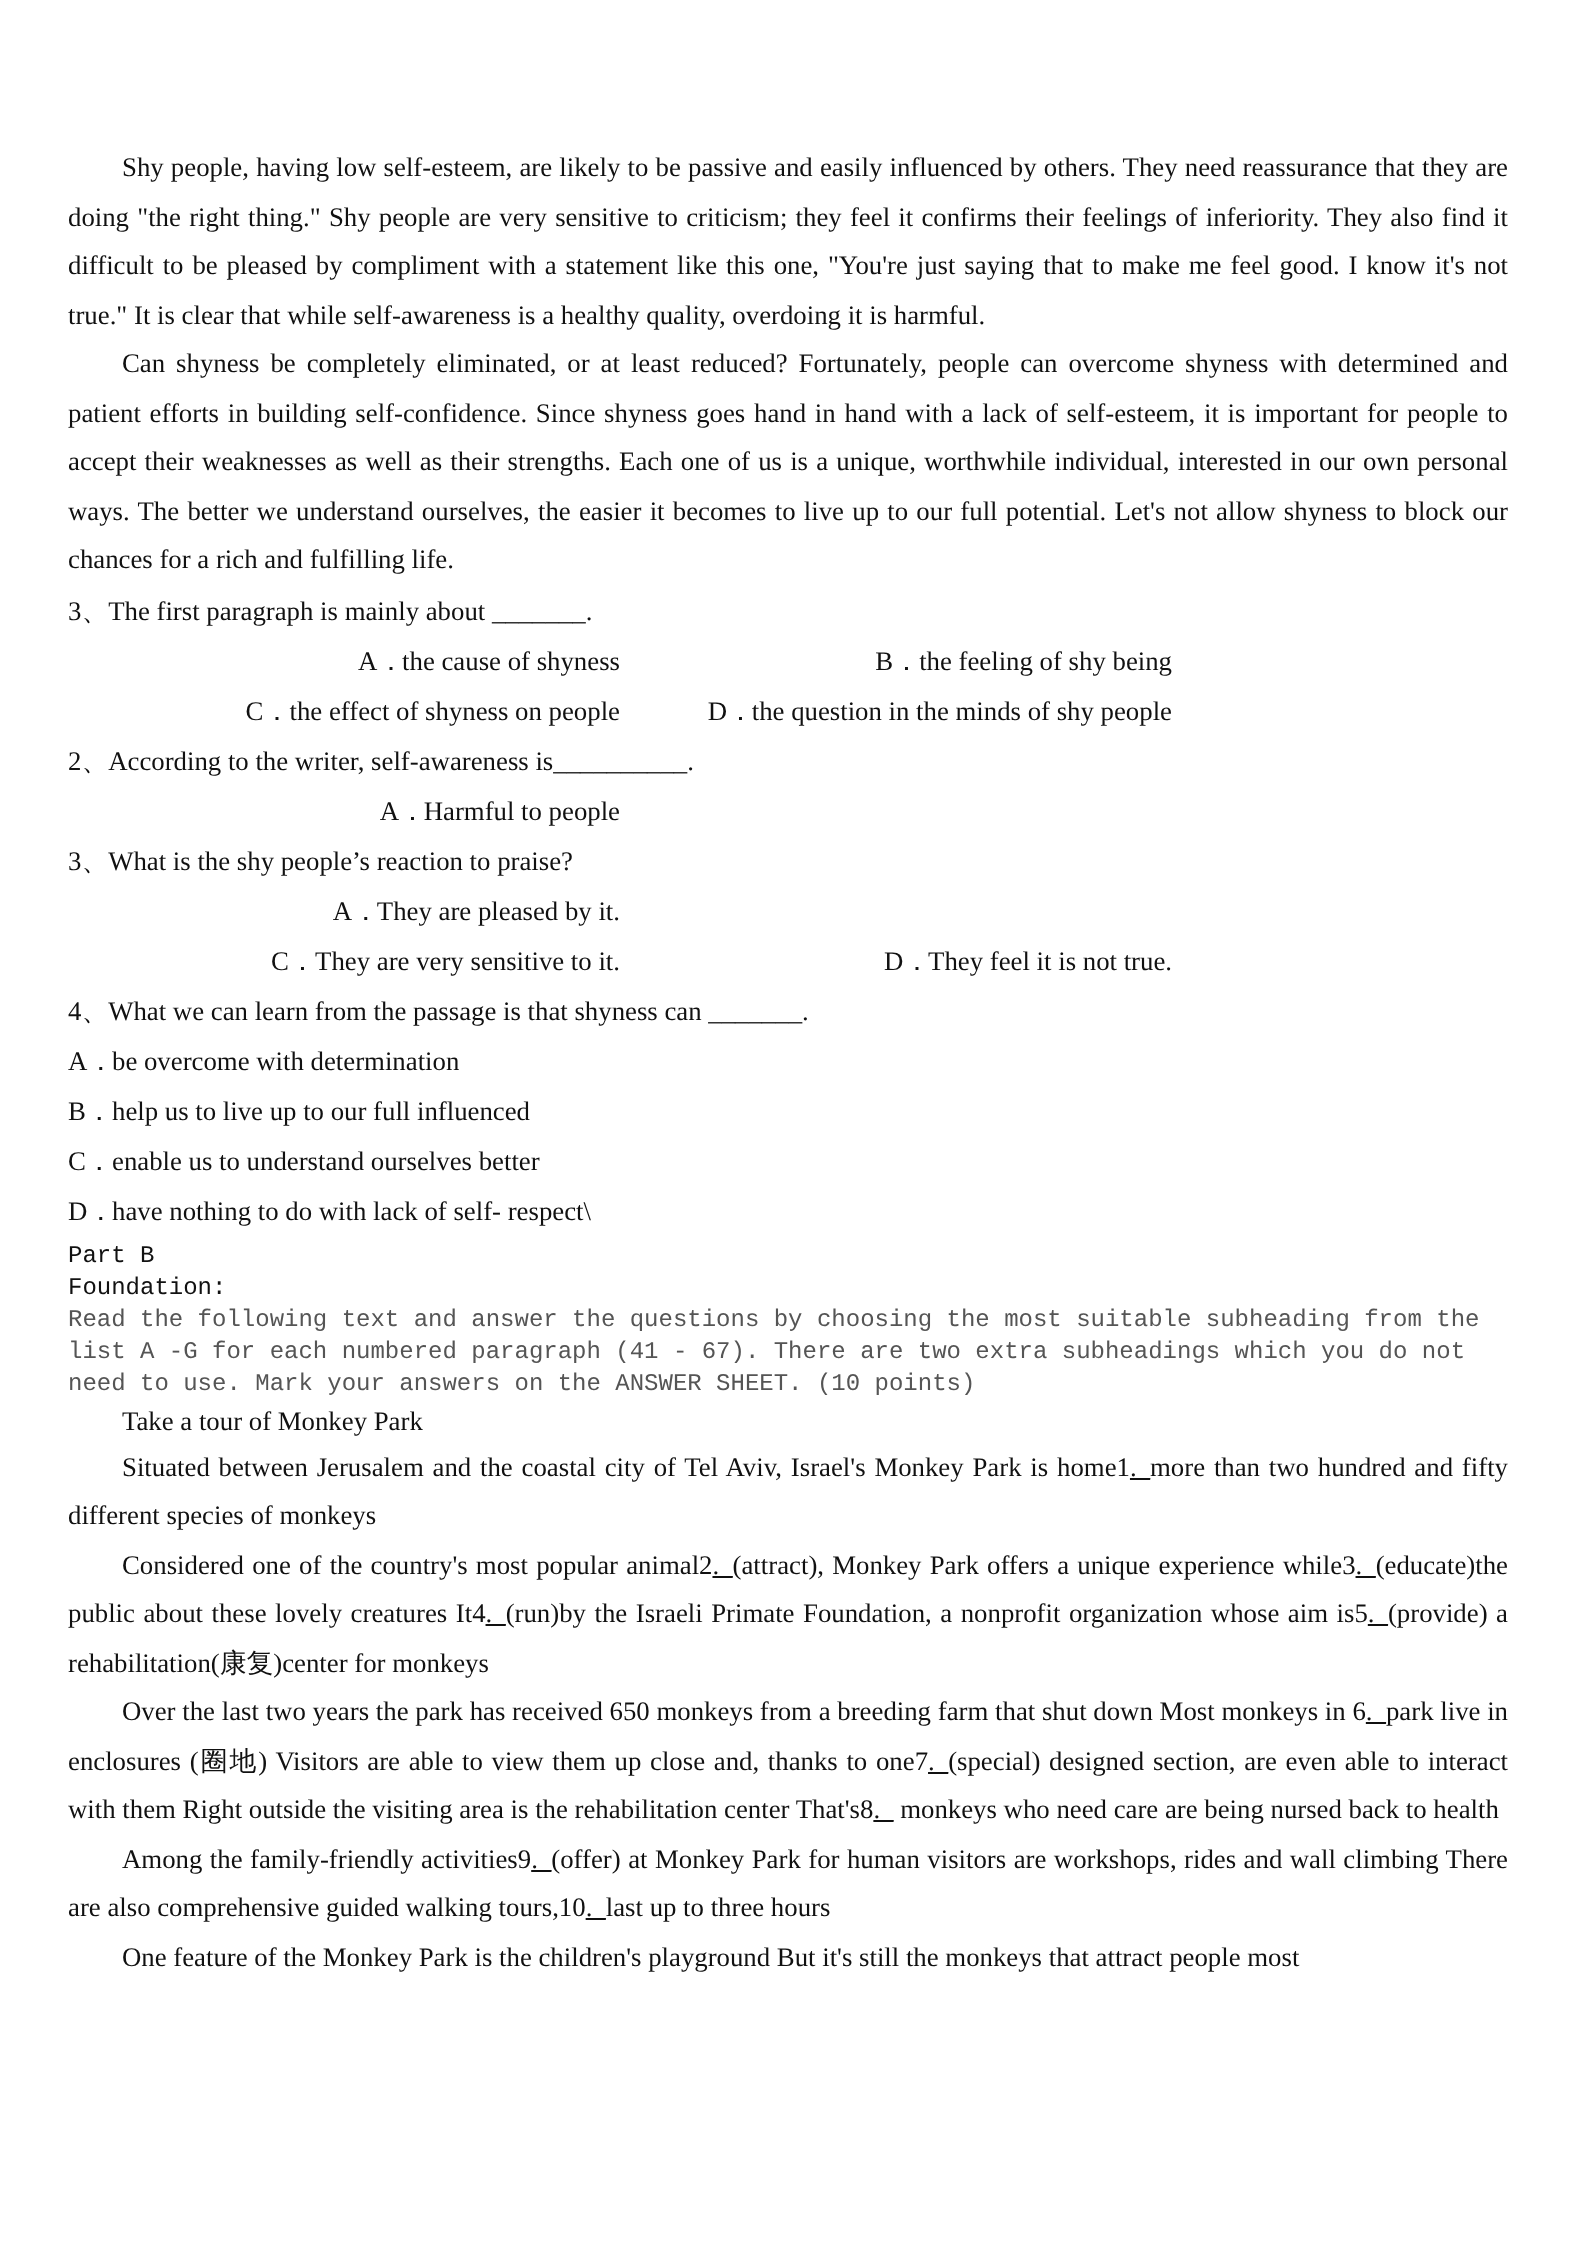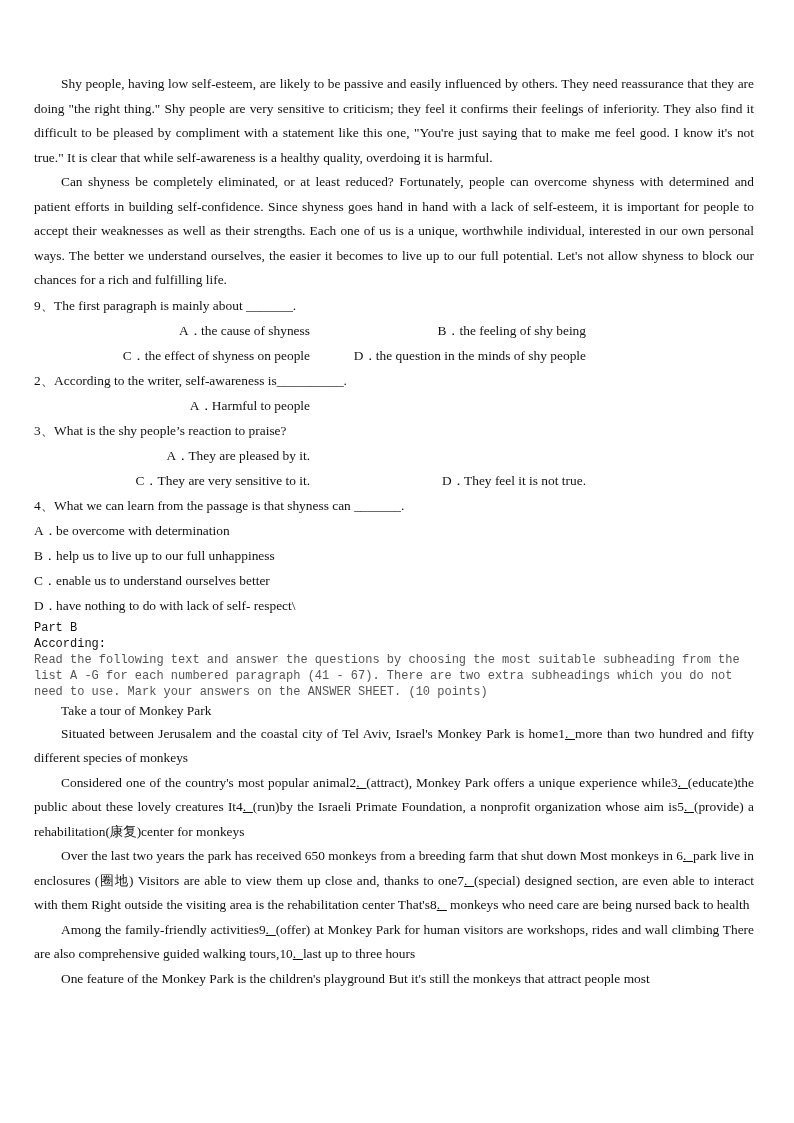--- a/index.html
+++ b/index.html
@@ -26,21 +26,21 @@
 </style>
 </head>
 <body>
 
 <div class="page">
 
   <p class="para">Shy people, having low self-esteem, are likely to be passive and easily influenced by others. They need reassurance that they are doing "the right thing." Shy people are very sensitive to criticism; they feel it confirms their feelings of inferiority. They also find it difficult to be pleased by compliment with a statement like this one, "You're just saying that to make me feel good. I know it's not true." It is clear that while self-awareness is a healthy quality, overdoing it is harmful.</p>
   <p class="para last-left">Can shyness be completely eliminated, or at least reduced? Fortunately, people can overcome shyness with determined and patient efforts in building self-confidence. Since shyness goes hand in hand with a lack of self-esteem, it is important for people to accept their weaknesses as well as their strengths. Each one of us is a unique, worthwhile individual, interested in our own personal ways. The better we understand ourselves, the easier it becomes to live up to our full potential. Let's not allow shyness to block our chances for a rich and fulfilling life.</p>
 
   <div>
-    <p class="line">9、The first paragraph is mainly about _______.</p>
+    <p class="line">3、The first paragraph is mainly about _______.</p>
     <div class="row">
       <div class="col"><span class="opt-letter">A．</span><span>the cause of shyness</span></div>
       <div class="col"><span class="opt-letter">B．</span><span>the feeling of shy being</span></div>
     </div>
     <div class="row">
       <div class="col"><span class="opt-letter">C．</span><span>the effect of shyness on people</span></div>
       <div class="col"><span class="opt-letter">D．</span><span>the question in the minds of shy people</span></div>
     </div>
   </div>
 
@@ -58,28 +58,28 @@
     </div>
     <div class="row">
       <div class="col"><span class="opt-letter">C．</span><span>They are very sensitive to it.</span></div>
       <div class="col"><span class="opt-letter">D．</span><span>They feel it is not true.</span></div>
     </div>
   </div>
 
   <div>
     <p class="line">4、What we can learn from the passage is that shyness can _______.</p>
     <p class="line"><span class="opt-letter">A．</span><span>be overcome with determination</span></p>
-    <p class="line"><span class="opt-letter">B．</span><span>help us to live up to our full unhappiness</span></p>
+    <p class="line"><span class="opt-letter">B．</span><span>help us to live up to our full influenced</span></p>
     <p class="line"><span class="opt-letter">C．</span><span>enable us to understand ourselves better</span></p>
     <p class="line"><span class="opt-letter">D．</span><span>have nothing to do with lack of self- respect\</span></p>
   </div>
 
   <div class="gap1"></div>
   <p class="mono head">Part B</p>
-  <p class="mono head">According:</p>
+  <p class="mono head">Foundation:</p>
   <p class="mono grey">Read the following text and answer the questions by choosing the most suitable subheading from the list A -G for each numbered paragraph (41 - 67). There are two extra subheadings which you do not need to use. Mark your answers on the ANSWER SHEET. (10 points)</p>
   <p class="title-line">Take a tour of Monkey Park</p>
 
   <div id="part-b-paras">
       <p class="para last-left"><span>Situated between Jerusalem and the coastal city of Tel Aviv, Israel's Monkey Park is home1</span><span class="blank">._</span><span>more than two hundred and fifty different species of monkeys</span></p>
       <p class="para last-left"><span>Considered one of the country's most popular animal2</span><span class="blank">._</span><span>(attract), Monkey Park offers a unique experience while3</span><span class="blank">._</span><span>(educate)the public about these lovely creatures It4</span><span class="blank">._</span><span>(run)by the Israeli Primate Foundation, a nonprofit organization whose aim is5</span><span class="blank">._</span><span>(provide) a rehabilitation(康复)center for monkeys</span></p>
       <p class="para last-left"><span>Over the last two years the park has received 650 monkeys from a breeding farm that shut down Most monkeys in 6</span><span class="blank">._</span><span>park live in enclosures (圈地) Visitors are able to view them up close and, thanks to one7</span><span class="blank">._</span><span>(special) designed section, are even able to interact with them Right outside the visiting area is the rehabilitation center That's8</span><span class="blank">._</span><span> monkeys who need care are being nursed back to health</span></p>
       <p class="para last-left"><span>Among the family-friendly activities9</span><span class="blank">._</span><span>(offer) at Monkey Park for human visitors are workshops, rides and wall climbing There are also comprehensive guided walking tours,10</span><span class="blank">._</span><span>last up to three hours</span></p>
       <p class="para last-left"><span>One feature of the Monkey Park is the children's playground But it's still the monkeys that attract people most</span></p>
     </div>

